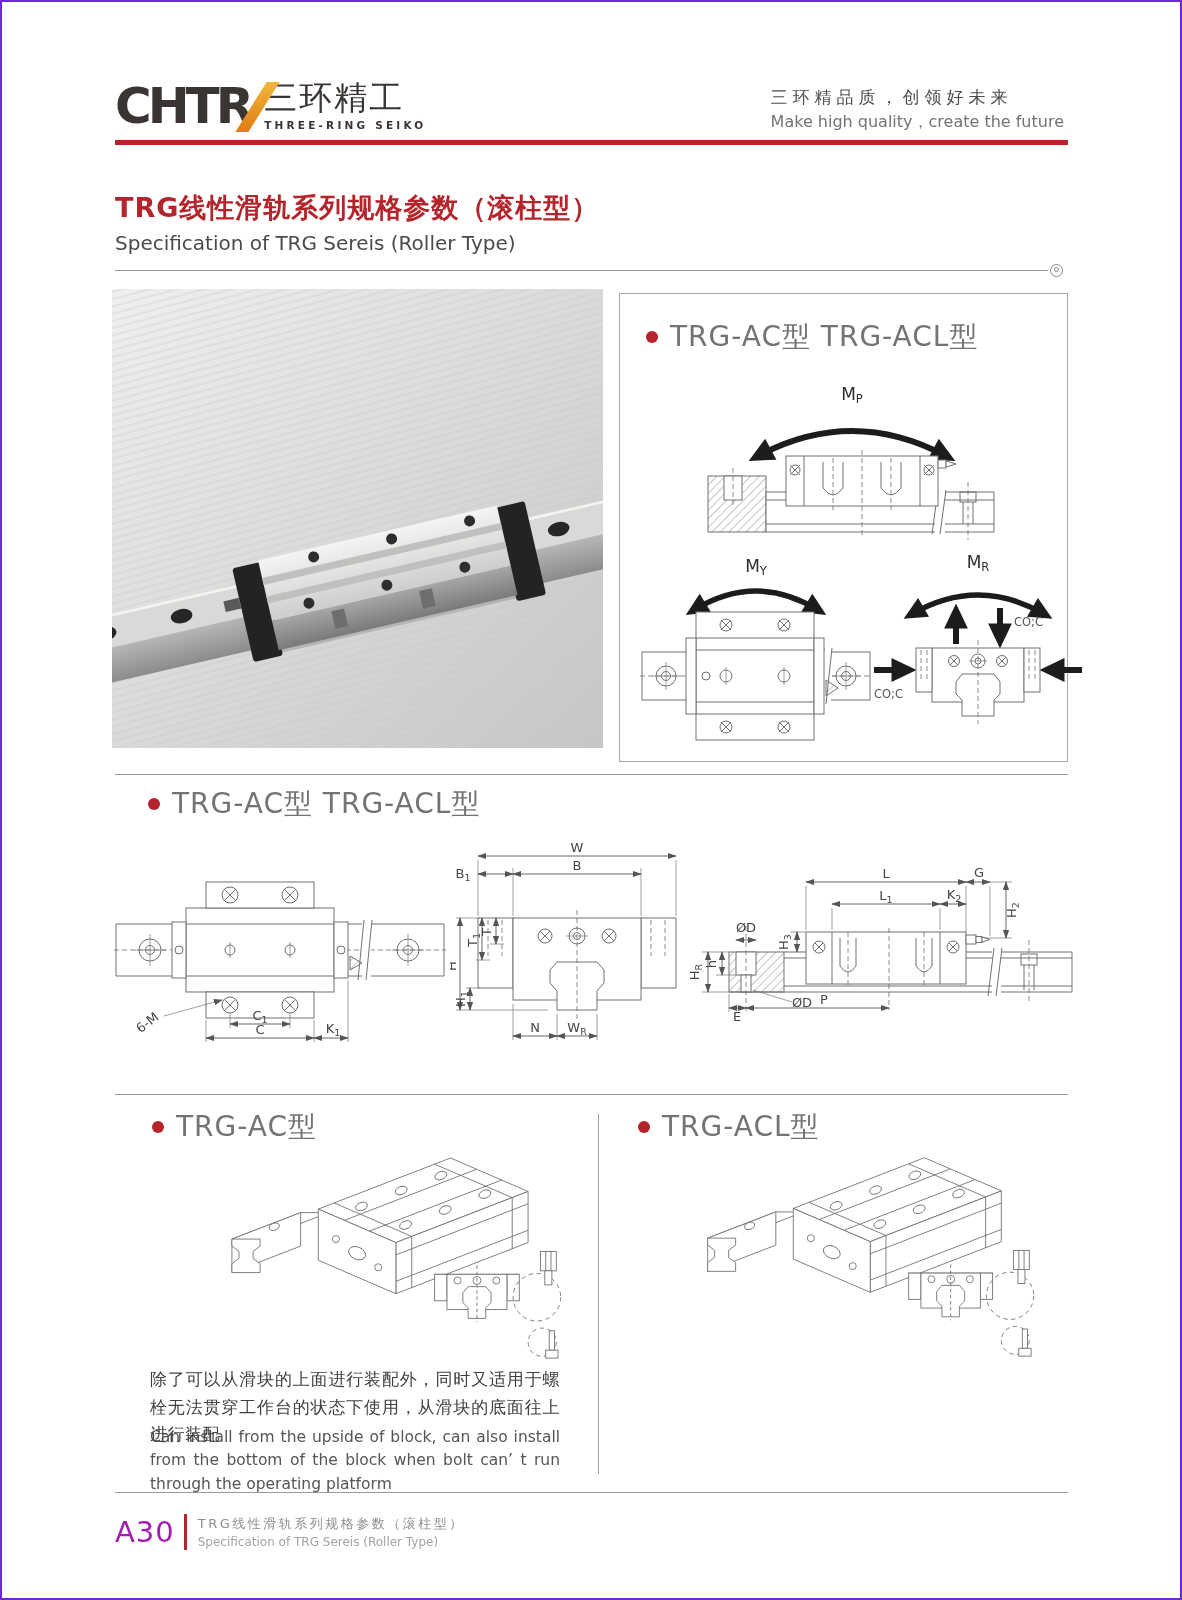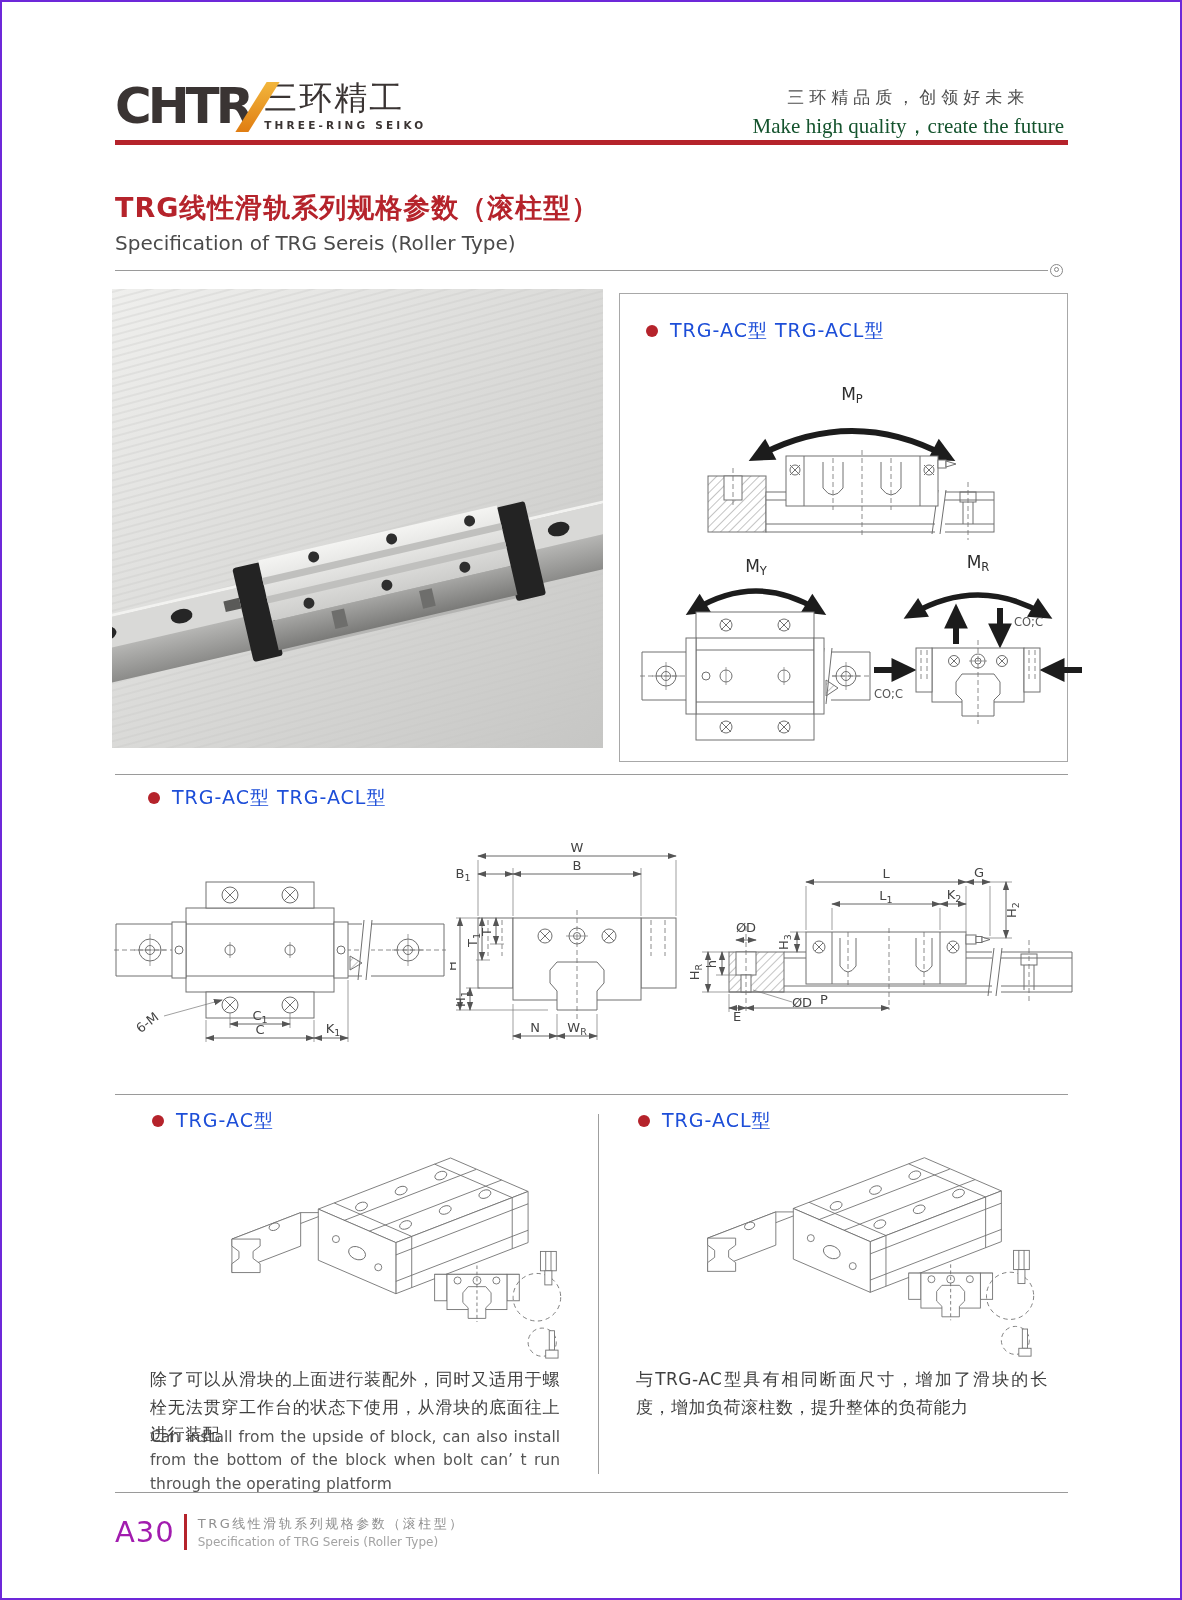--- a/index.html
+++ b/index.html
@@ -7,35 +7,35 @@
         box-sizing:border-box;font-family:"DejaVu Sans","Liberation Sans",sans-serif;overflow:hidden;}
   .abs{position:absolute;}
   
   .logo-row{left:113px;top:76px;display:flex;align-items:flex-start;}
   .logo-chtr{font-size:50px;font-weight:900;letter-spacing:-4px;color:#3a3433;line-height:56px;position:relative;}
   .logo-stripe{position:absolute;left:136px;top:4px;width:13px;height:50px;
                background:linear-gradient(180deg,#f2b63c 0%,#e07d12 100%);transform:skewX(-32deg);}
   .logo-cnblock{margin-left:14px;padding-top:2px;}
   .logo-cn{font-size:33px;font-weight:normal;color:#3a3433;line-height:36px;letter-spacing:2px;}
   .logo-en{font-size:10.5px;font-weight:bold;color:#3a3433;letter-spacing:3.2px;margin-top:3px;}
-  .tagline{right:116px;top:84px;text-align:center;}
+  .tagline{right:116px;top:84px;text-align:left;}
   .tagline-cn{font-size:17px;color:#4d4d4d;letter-spacing:5px;}
-  .tagline-en{font-size:21px;color:#14532d;margin-top:3px;font-family:Liberation Serif, serif;}
+  .tagline-en{font-size:16px;color:#737373;margin-top:3px;}
   .redbar{left:113px;top:138px;width:953px;height:5px;background:#b5232b;}
   
   .doc-title{left:113px;top:188px;}
   .doc-title-cn{font-size:27px;font-weight:bold;color:#b5232b;letter-spacing:1px;}
   .doc-title-en{font-size:20px;color:#4a4a4a;margin-top:5px;}
   .rule{background:#9a9a9a;height:1px;}
   .circ-outer{width:13px;height:13px;border:1px solid #888;border-radius:50%;box-sizing:border-box;}
   .circ-inner{width:5px;height:5px;border:1px solid #888;border-radius:50%;margin:2px auto;box-sizing:border-box;}
   
   .sec-head{display:flex;align-items:center;}
   .bullet{width:12px;height:12px;border-radius:50%;background:#b5232b;margin-right:12px;flex:0 0 auto;}
-  .sec-head-text{font-size:19px;color:#1d4ed8;letter-spacing:1px;}
+  .sec-head-text{font-size:28px;color:#737373;letter-spacing:1px;}
   .moment-panel{left:617px;top:291px;width:449px;height:469px;border:1px solid #a8a8a8;box-sizing:border-box;}
   
   .desc-cn{font-size:17px;color:#3f3f3f;line-height:1.62;text-align:justify;letter-spacing:0.5px;}
   .desc-en{font-size:15.5px;color:#555;line-height:1.5;text-align:justify;}
   .vline{background:#9f9f9f;width:1px;}
   
   .footer{left:113px;top:1512px;display:flex;align-items:center;}
   .footer-no{font-size:29px;color:#a21caf;letter-spacing:1px;}
   .footer-bar{width:3px;height:36px;background:#b5232b;margin:0 11px 0 9px;}
   .footer-cn{font-size:13px;color:#8f8f8f;letter-spacing:2.5px;}
@@ -577,21 +577,20 @@
   <div class="abs desc-en" style="left:148px;top:1424px;width:410px;">Can install from the upside of block, can also install from the bottom of the block when bolt can’ t run through the operating platform</div>
   <div class="abs desc-cn" style="left:148px;top:1364px;width:410px;">除了可以从滑块的上面进行装配外，同时又适用于螺栓无法贯穿工作台的状态下使用，从滑块的底面往上进行装配</div>
 
   <div class="abs sec-head" style="left:636px;top:1106px;">
     <div class="bullet"></div>
     <div class="sec-head-text">TRG-ACL型</div>
   </div>
   <svg class="abs" style="left:645px;top:1126px;" width="415" height="236" viewBox="0 0 440 270">
     <use href="#isoBlock"></use>
   </svg>
-  <div class="abs desc-cn" style="left:634px;top:1364px;width:412px;">与TRG-AC型具有相同断面尺寸，增加了滑块的长度，增加负荷滚柱数，提升整体的负荷能力</div>
 
   <div class="abs footer">
     <div class="footer-no">A30</div>
     <div class="footer-bar"></div>
     <div>
       <div class="footer-cn">TRG线性滑轨系列规格参数（滚柱型）</div>
       <div class="footer-en">Specification of TRG Sereis (Roller Type)</div>
     </div>
   </div>
 

